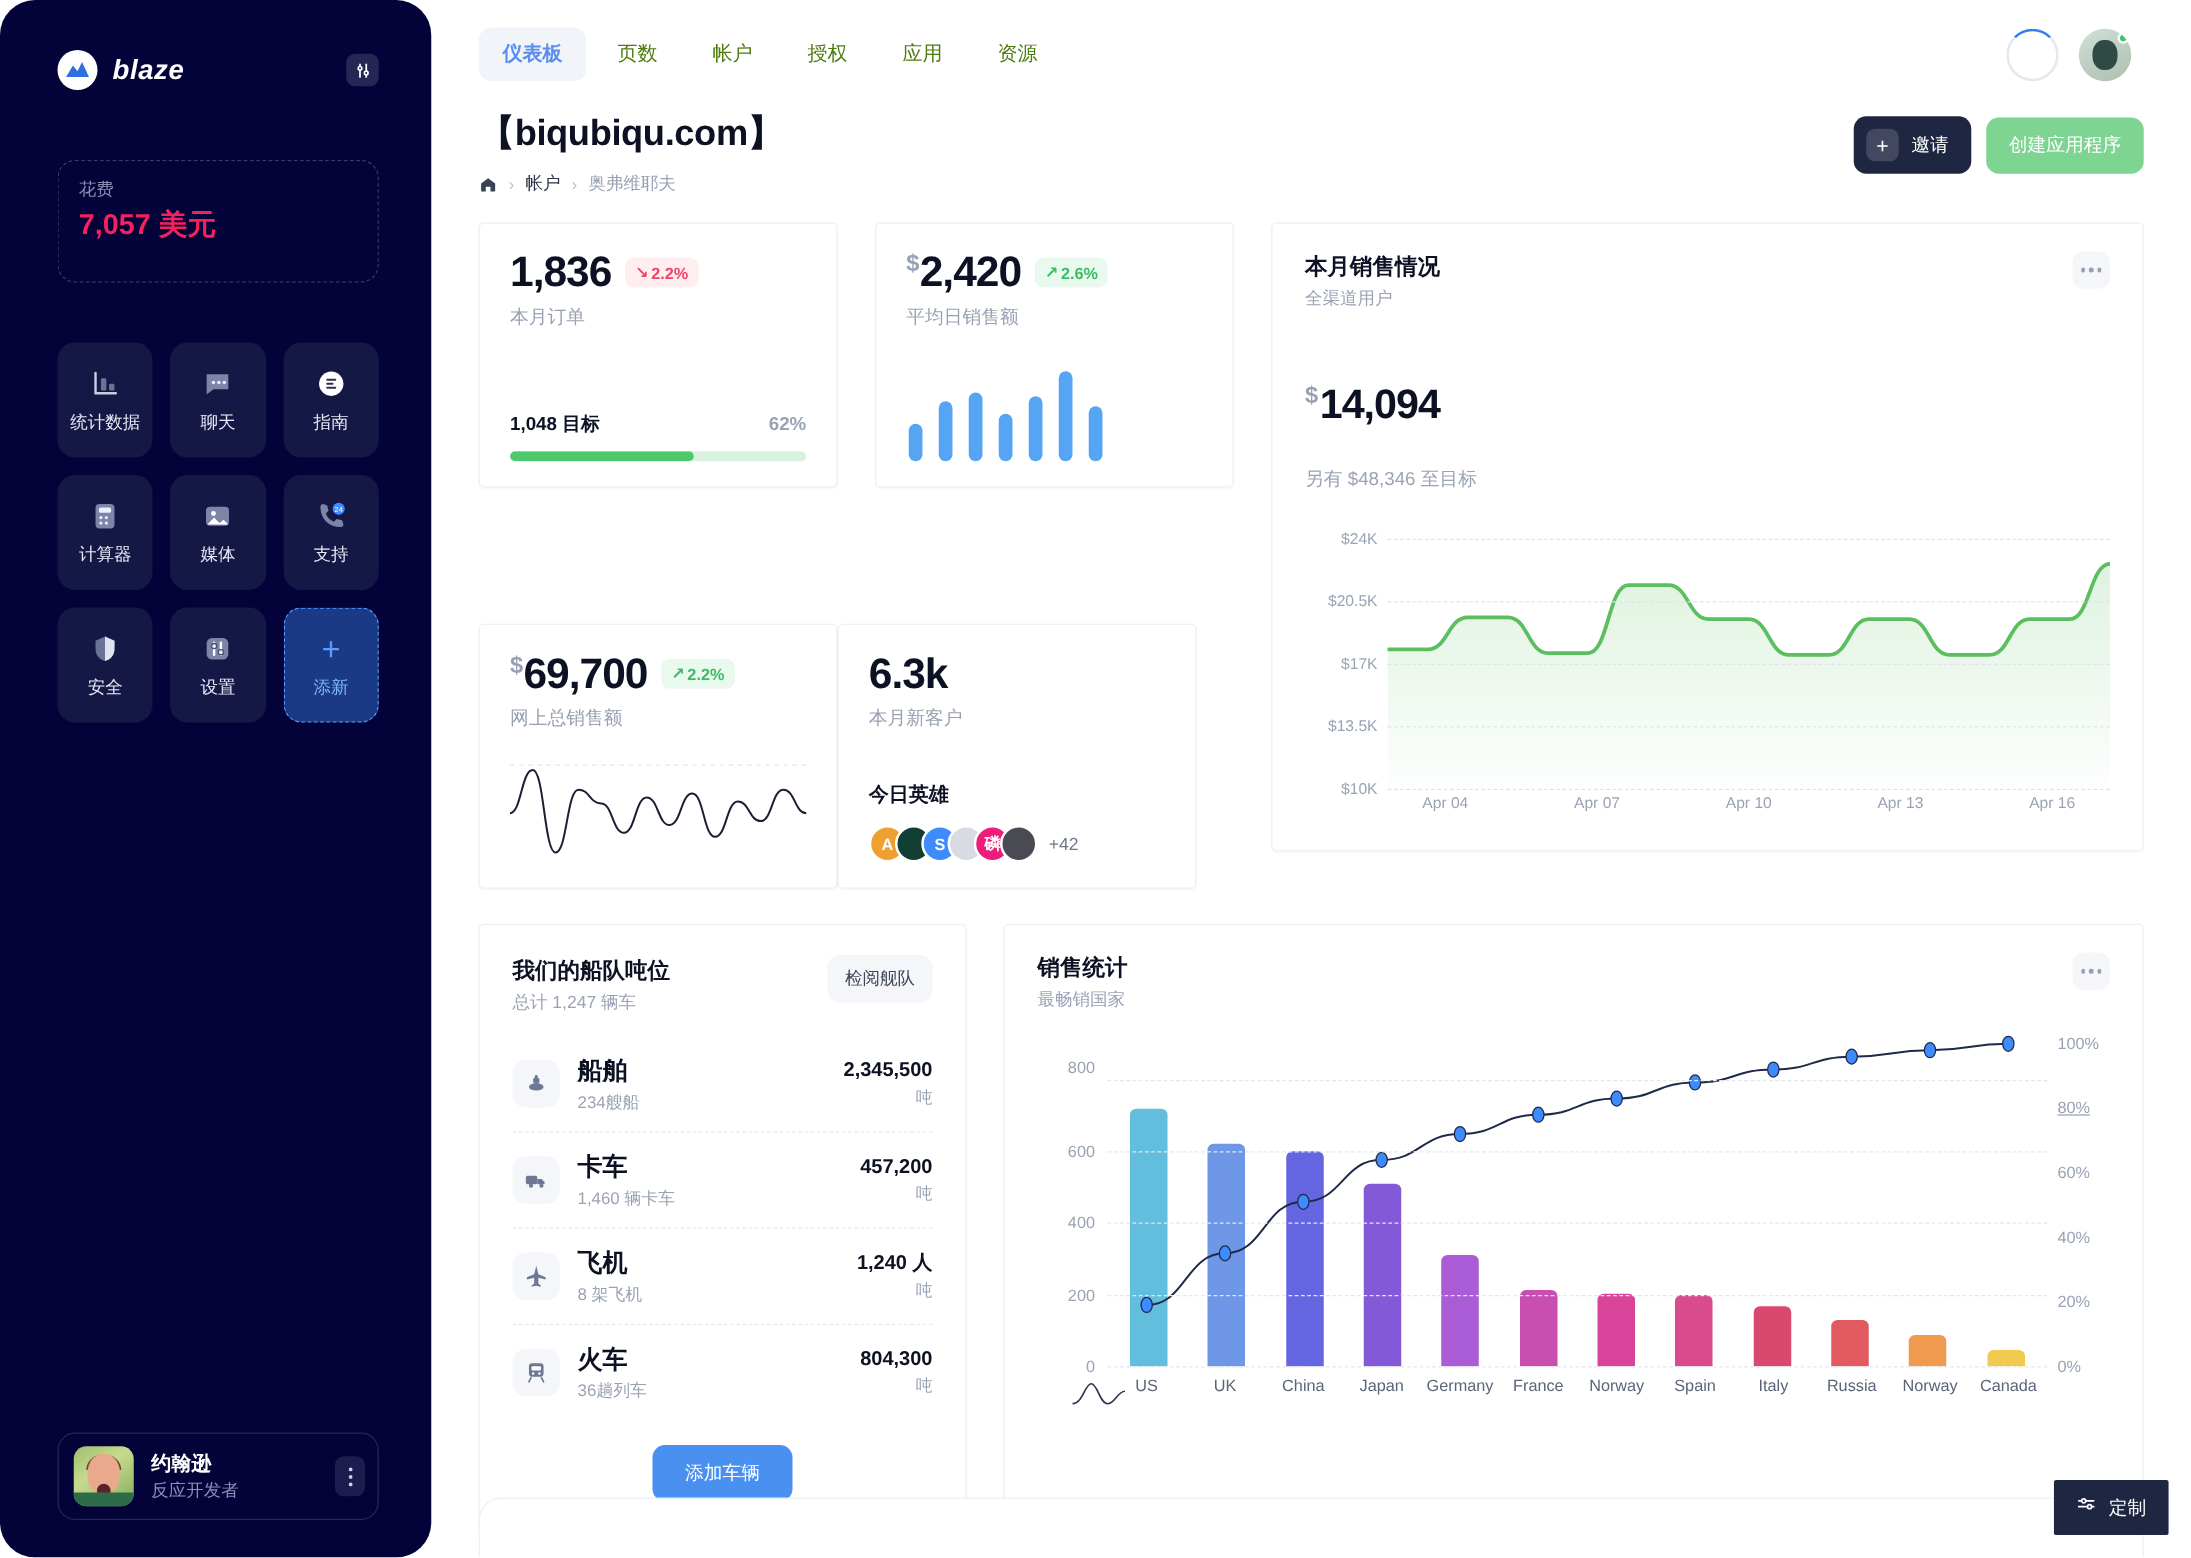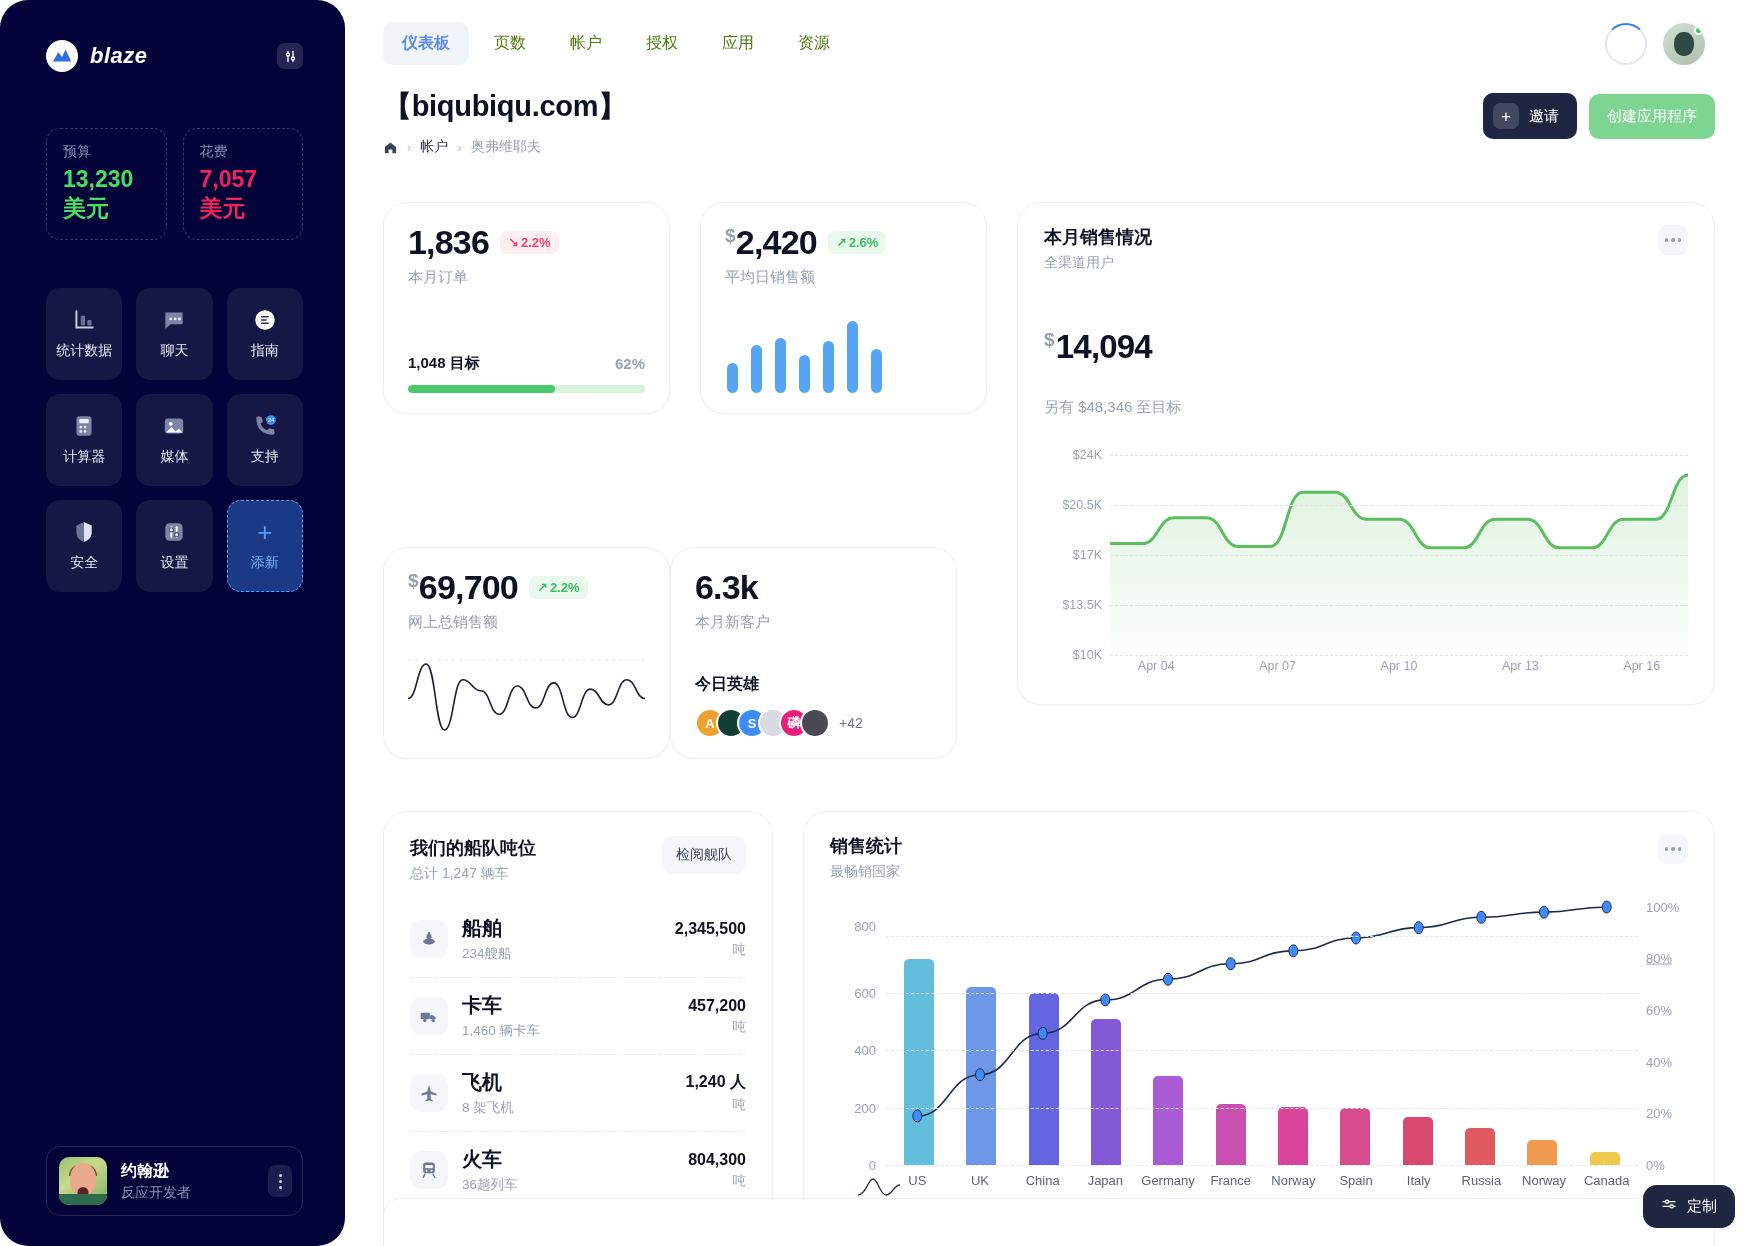--- a/index.html
+++ b/index.html
@@ -168,23 +168,22 @@
     display:flex;align-items:center;justify-content:center; font-size:17px; line-height:1;
   }
   .btn-create {
     background:#7ed491; color:#fff; font-size:15px; font-weight:500;
     padding: 13px 18px; border-radius: 10px; cursor:pointer; border:none;
   }
 
   
   .grid-top { display:grid; grid-template-columns: 287px 287px 1fr; gap: 30px; margin-top: 22px; }
   .card {
-    background:#fff; border:1px solid #edf0f4; border-radius: 24px;
+    background:#fff; border:1px solid #edf0f4; border-radius: 4px;
     box-shadow: 0 1px 2px rgba(16,24,40,0.03);
-    margin-top: 24px;
   }
   .card-stat { padding: 22px 24px 20px 24px; height: 212px; display:flex; flex-direction:column; }
   .stat-top { display:flex; align-items:center; gap: 11px; }
   .stat-val { font-size: 34px; font-weight:700; color:#0d1124; letter-spacing:-0.8px; line-height:1;}
   .stat-val .cur { font-size: 19px; font-weight:600; color:#98a1b2; vertical-align: super; margin-right:1px;}
   .pill { font-size: 13px; font-weight:700; padding: 4px 8px; border-radius: 7px; display:flex; align-items:center; gap:2px;}
   .pill.down { background:#ffeef0; color:#f0436b; }
   .pill.up { background:#e9f9ee; color:#3bbd63; }
   .stat-sub { font-size: 15px; color:#98a1b2; margin-top: 9px; }
   .stat-foot { margin-top:auto; }
@@ -275,21 +274,21 @@
   .pareto-x { position:absolute; left:56px; right:50px; top: 266px; display:flex; }
   .pareto-x span { flex:1; text-align:center; font-size: 13px; color:#5b6478; }
   .pareto-legend { position:absolute; left: 26px; bottom: 18px; width:46px; height: 26px;}
 
   .bottom-strip {
     position:absolute; left: 38px; right: 38px; bottom: -6px; height: 54px;
     background:#fff; border:1px solid #edf0f4; border-radius: 18px 18px 0 0;
   }
   .customize {
     position: fixed; right: 18px; bottom: 18px;
-    background:#1f2642; color:#fff; border-radius: 14px;
+    background:#1f2642; color:#fff; border-radius: 2px;
     display:flex; align-items:center; gap:10px; padding: 12px 18px;
     font-size: 15px; cursor:pointer; z-index: 50;
   }
   .customize svg { width:16px;height:16px; }
 </style>
 </head>
 <body>
 
 <div class="app">
 
@@ -308,24 +307,20 @@
         <svg viewBox="0 0 24 24" fill="none" stroke="#ffffff" stroke-width="2.2" stroke-linecap="round">
           <line x1="8" y1="4" x2="8" y2="20"></line>
             <line x1="16" y1="4" x2="16" y2="20"></line>
           <circle cx="8" cy="9" r="2.3" fill="#03033a"></circle>
             <circle cx="16" cy="15" r="2.3" fill="#03033a"></circle>
         </svg>
       </div>
     </div>
 
     <div class="kpis">
-      <div class="kpi kpi-budget">
-        <div class="kpi-label">预算</div>
-        <div class="kpi-value">13,230 美元</div>
-      </div>
       <div class="kpi kpi-spend">
         <div class="kpi-label">花费</div>
         <div class="kpi-value">7,057 美元</div>
       </div>
     </div>
 
     <div class="tiles">
       <div class="tile">
         <span class="tile-icon">
           <svg viewBox="0 0 24 24" fill="none">

